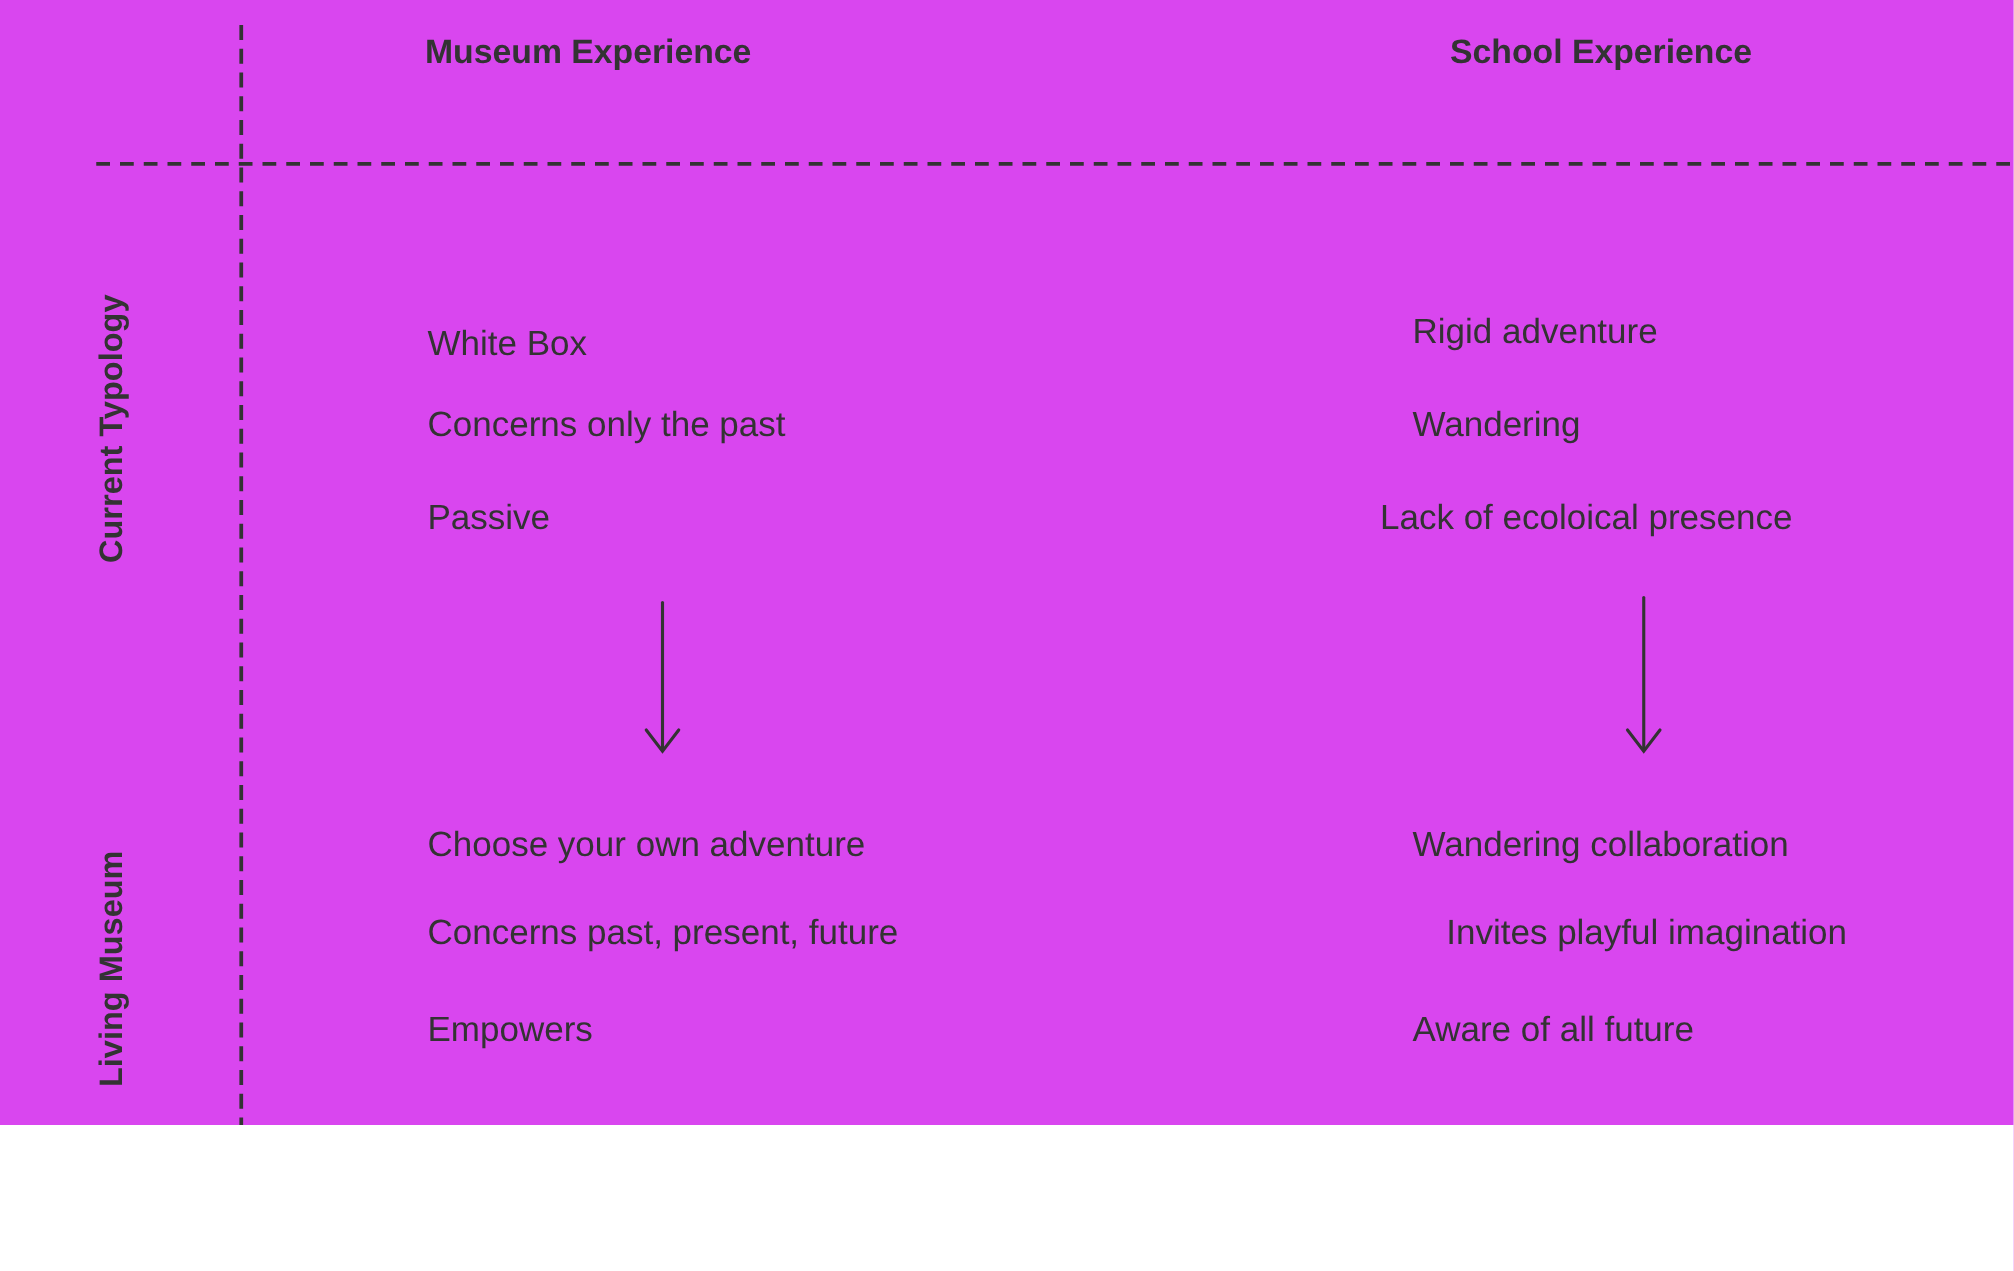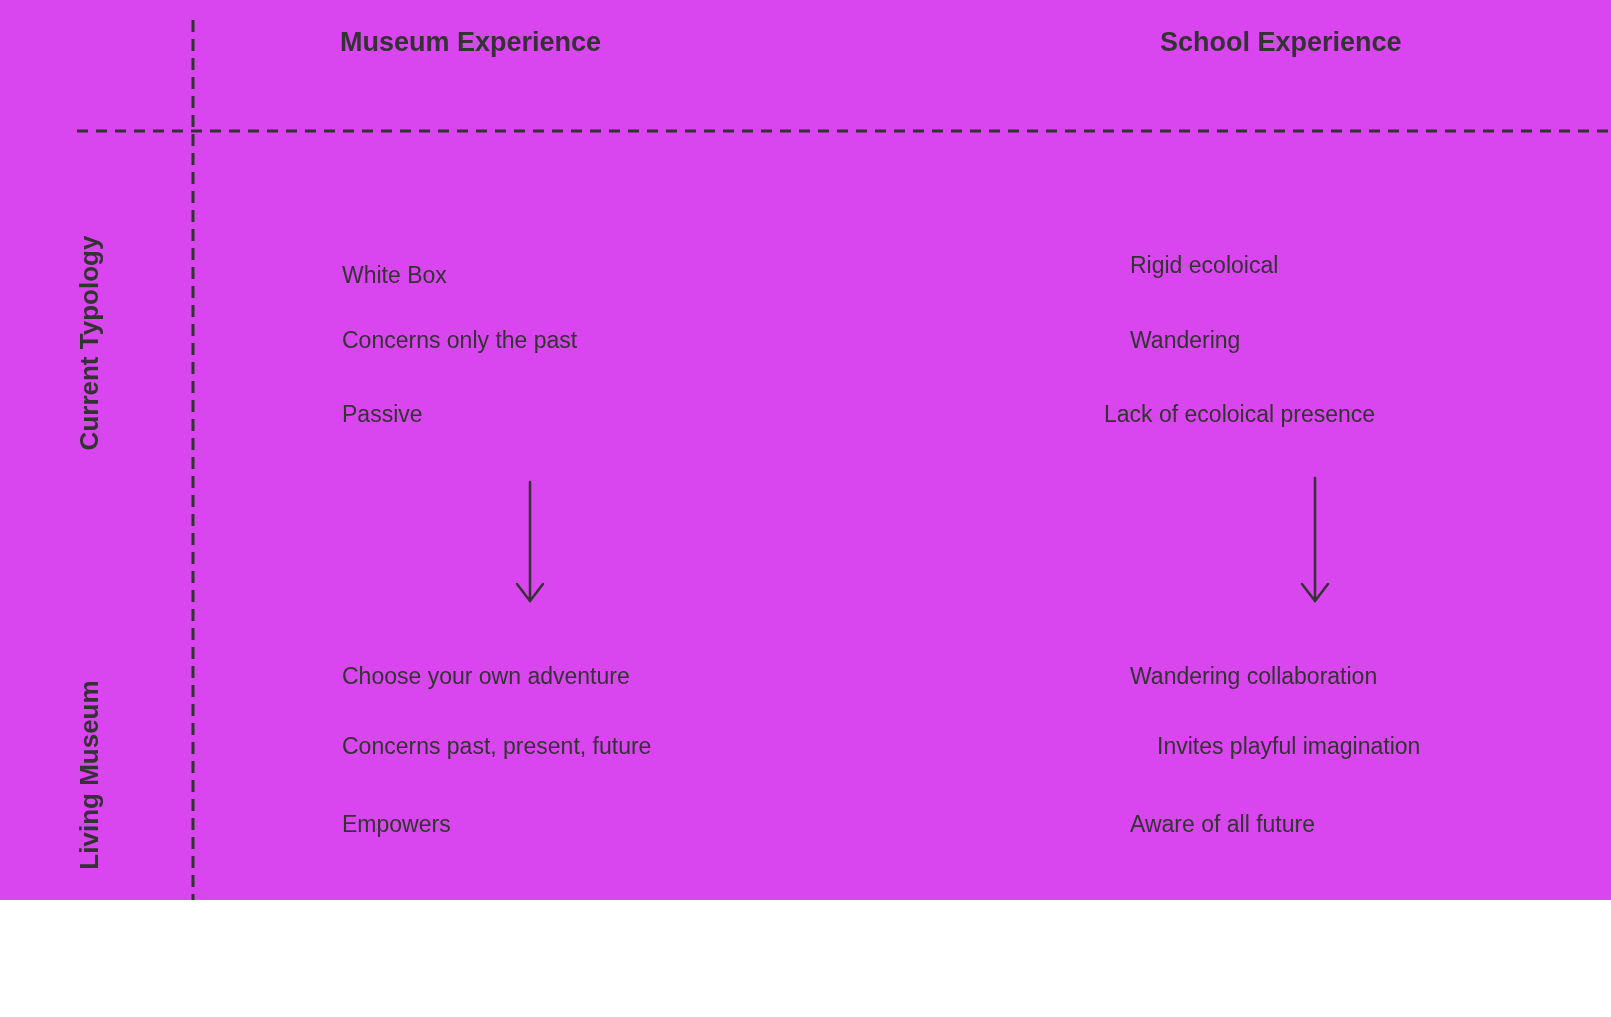--- a/index.html
+++ b/index.html
@@ -36,21 +36,21 @@
     transform: translate(-50%, -50%) rotate(-90deg);
     transform-origin: center center;
     font-size: 26px;
     font-weight: bold;
     white-space: nowrap;
     color: #333333;
   }
   .cell-item {
     position: absolute;
     transform: translateY(-50%);
-    font-size: 23px;
+    font-size: 28px;
     font-weight: normal;
     white-space: nowrap;
     color: #333333;
   }
 </style>
 </head>
 <body>
 
 <div class="canvas">
 
@@ -74,21 +74,21 @@
   <div class="col-header" style="left:340px; top:42px;">Museum Experience</div>
   <div class="col-header" style="left:1128px; top:42px;margin-left:32px;">School Experience</div>
 
   <div class="row-label" style="left:89px; top:343px;">Current Typology</div>
   <div class="row-label" style="left:89px; top:775px;">Living Museum</div>
 
   <div class="cell-item" style="left:342px; top:275px;">White Box</div>
   <div class="cell-item" style="left:342px; top:340px;">Concerns only the past</div>
   <div class="cell-item" style="left:342px; top:414px;">Passive</div>
 
-  <div class="cell-item" style="left:1130px; top:265px;">Rigid ecoloical</div>
+  <div class="cell-item" style="left:1130px; top:265px;">Rigid adventure</div>
   <div class="cell-item" style="left:1130px; top:340px;">Wandering</div>
   <div class="cell-item" style="left:1104px; top:414px;">Lack of ecoloical presence</div>
 
   <div class="cell-item" style="left:342px; top:676px;">Choose your own adventure</div>
   <div class="cell-item" style="left:342px; top:746px;">Concerns past, present, future</div>
   <div class="cell-item" style="left:342px; top:824px;">Empowers</div>
 
   <div class="cell-item" style="left:1130px; top:676px;">Wandering collaboration</div>
   <div class="cell-item" style="left:1130px; top:746px;margin-left:27px;">Invites playful imagination</div>
   <div class="cell-item" style="left:1130px; top:824px;">Aware of all future</div>

